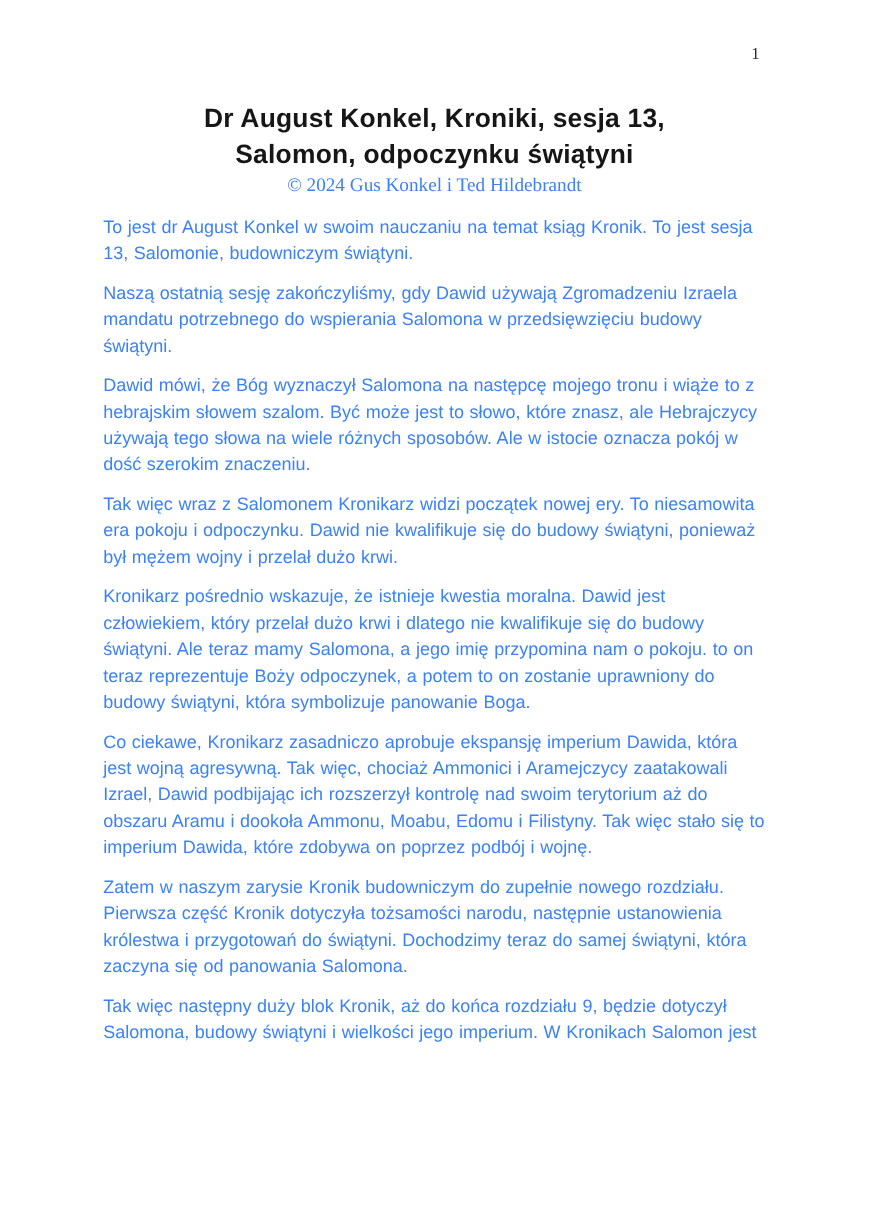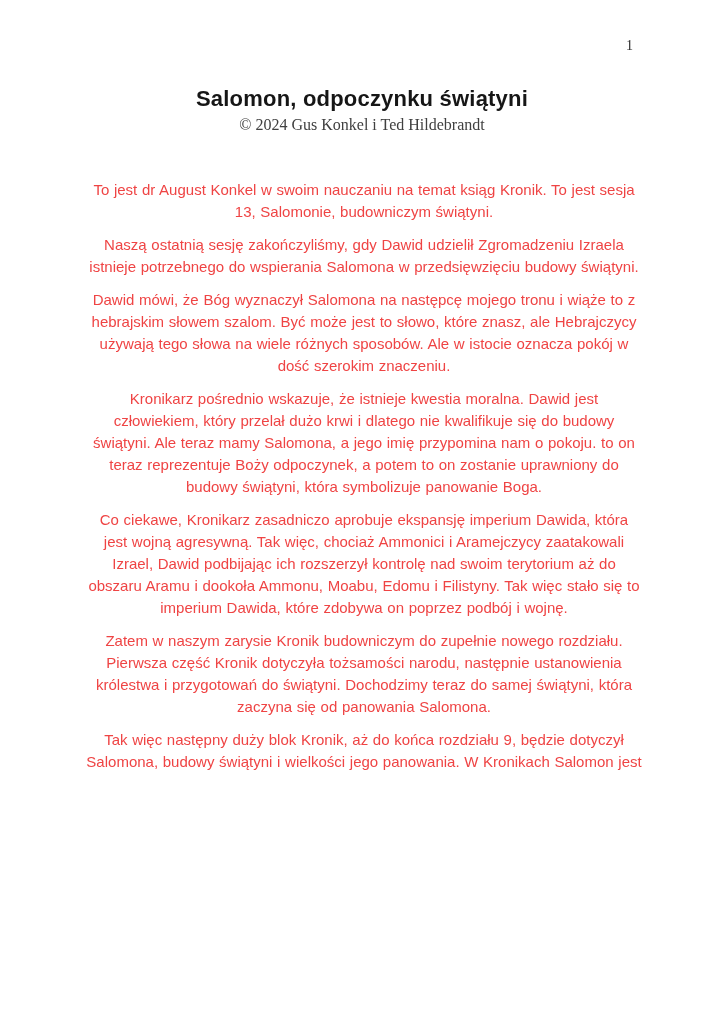--- a/index.html
+++ b/index.html
@@ -37,52 +37,54 @@
     font-weight: bold;
     line-height: 30px;
     color: #161616;
     letter-spacing: 0.2px;
   }
   .doc-copyright {
     font-family: "Liberation Serif", "DejaVu Serif", serif;
     font-size: 16px;
     line-height: 20px;
     margin-top: 1px;
-    color: #404040;
+    color: #3b82f6;
   }
   .doc-body {
     position: absolute;
     top: 179px;
     left: 86px;
     width: 556px;
   }
   .doc-body p {
     font-size: 15px;
     line-height: 22px;
     margin: 0 0 11px 0;
-    text-align: center;
+    text-align: left;
     word-spacing: 0.5px;
-    color: #ef4444;
+    color: #3b82f6;
   }
 </style>
 </head>
 <body>
 
 <div class="doc-page">
 
   <span class="page-number">1</span>
 
   <div class="doc-header">
+    <div class="doc-title">Dr August Konkel, Kroniki, sesja 13,</div>
     <div class="doc-title">Salomon, odpoczynku świątyni</div>
     <div class="doc-copyright">© 2024 Gus Konkel i Ted Hildebrandt</div>
   </div>
 
   <div class="doc-body">
       <p>To jest dr August Konkel w swoim nauczaniu na temat ksiąg Kronik. To jest sesja 13, Salomonie, budowniczym świątyni.</p>
-      <p>Naszą ostatnią sesję zakończyliśmy, gdy Dawid udzielił Zgromadzeniu Izraela istnieje potrzebnego do wspierania Salomona w przedsięwzięciu budowy świątyni.</p>
+      <p>Naszą ostatnią sesję zakończyliśmy, gdy Dawid używają Zgromadzeniu Izraela mandatu potrzebnego do wspierania Salomona w przedsięwzięciu budowy świątyni.</p>
       <p>Dawid mówi, że Bóg wyznaczył Salomona na następcę mojego tronu i wiąże to z hebrajskim słowem szalom. Być może jest to słowo, które znasz, ale Hebrajczycy używają tego słowa na wiele różnych sposobów. Ale w istocie oznacza pokój w dość szerokim znaczeniu.</p>
+      <p>Tak więc wraz z Salomonem Kronikarz widzi początek nowej ery. To niesamowita era pokoju i odpoczynku. Dawid nie kwalifikuje się do budowy świątyni, ponieważ był mężem wojny i przelał dużo krwi.</p>
       <p>Kronikarz pośrednio wskazuje, że istnieje kwestia moralna. Dawid jest człowiekiem, który przelał dużo krwi i dlatego nie kwalifikuje się do budowy świątyni. Ale teraz mamy Salomona, a jego imię przypomina nam o pokoju. to on teraz reprezentuje Boży odpoczynek, a potem to on zostanie uprawniony do budowy świątyni, która symbolizuje panowanie Boga.</p>
       <p>Co ciekawe, Kronikarz zasadniczo aprobuje ekspansję imperium Dawida, która jest wojną agresywną. Tak więc, chociaż Ammonici i Aramejczycy zaatakowali Izrael, Dawid podbijając ich rozszerzył kontrolę nad swoim terytorium aż do obszaru Aramu i dookoła Ammonu, Moabu, Edomu i Filistyny. Tak więc stało się to imperium Dawida, które zdobywa on poprzez podbój i wojnę.</p>
       <p>Zatem w naszym zarysie Kronik budowniczym do zupełnie nowego rozdziału. Pierwsza część Kronik dotyczyła tożsamości narodu, następnie ustanowienia królestwa i przygotowań do świątyni. Dochodzimy teraz do samej świątyni, która zaczyna się od panowania Salomona.</p>
-      <p>Tak więc następny duży blok Kronik, aż do końca rozdziału 9, będzie dotyczył Salomona, budowy świątyni i wielkości jego panowania. W Kronikach Salomon jest</p>
+      <p>Tak więc następny duży blok Kronik, aż do końca rozdziału 9, będzie dotyczył Salomona, budowy świątyni i wielkości jego imperium. W Kronikach Salomon jest</p>
     </div>
 
 </div>
 
 </body></html>

